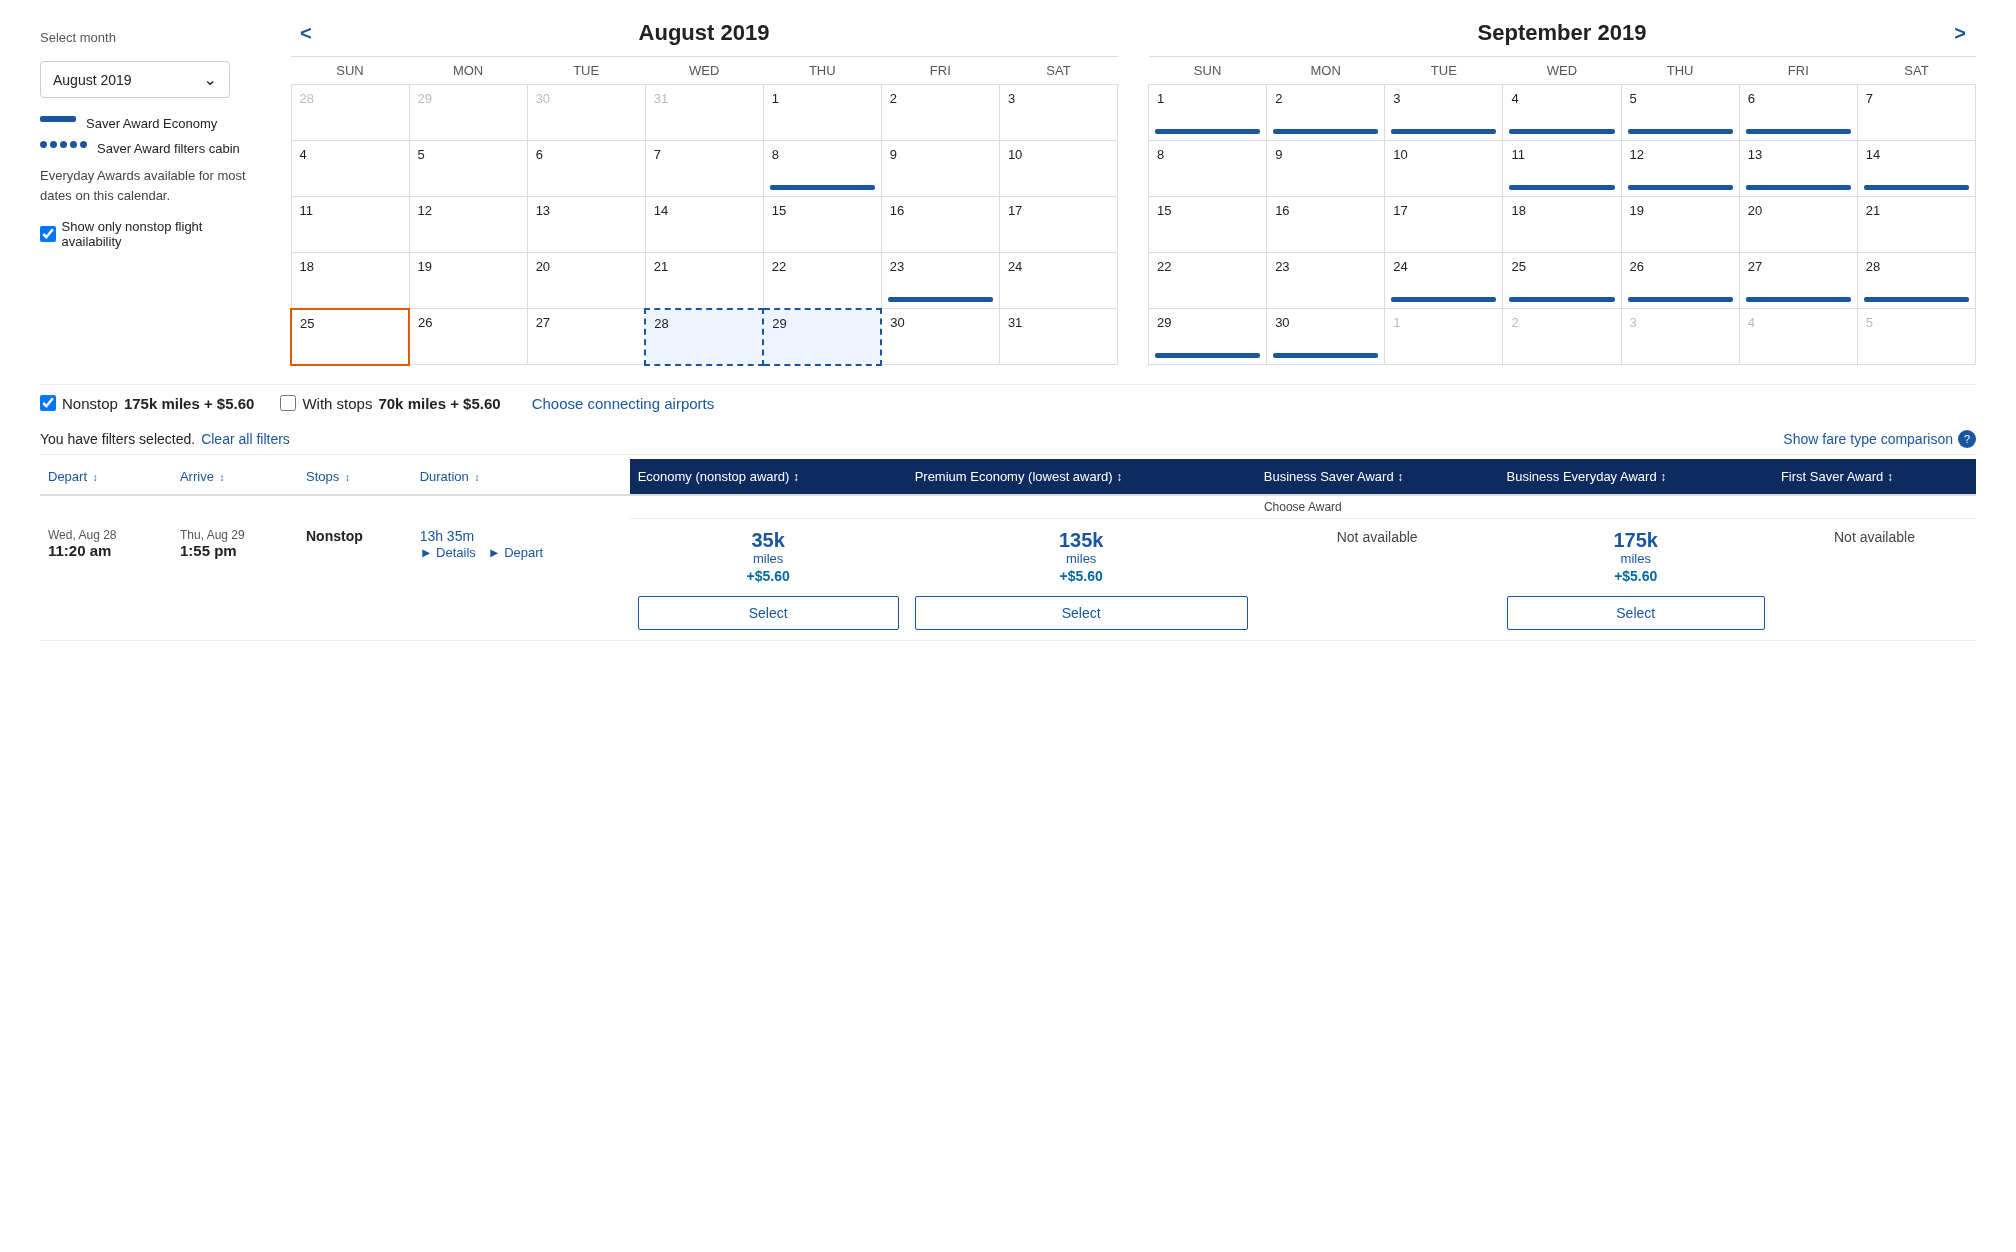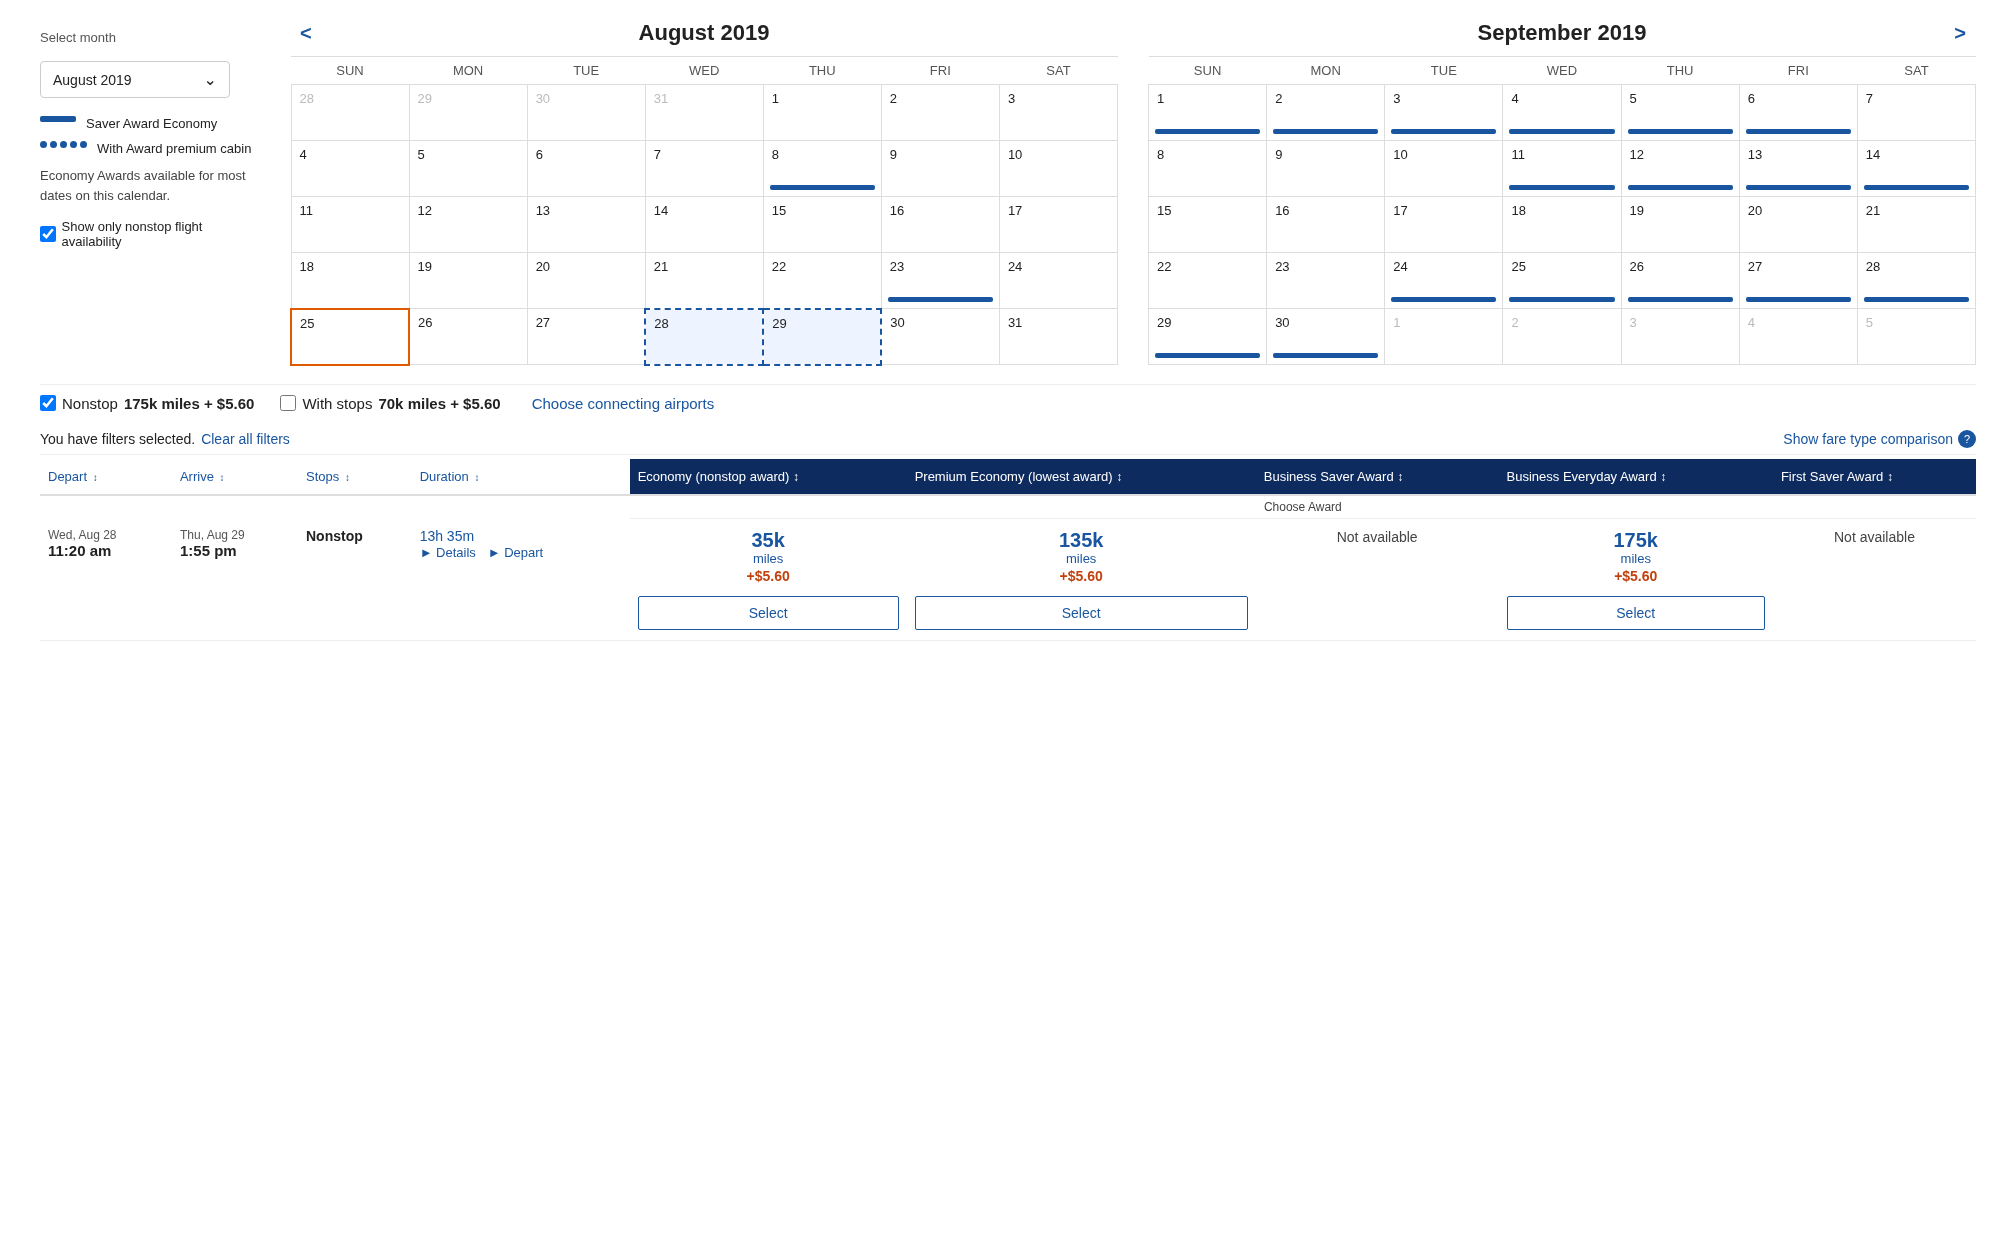--- a/index.html
+++ b/index.html
@@ -57,21 +57,21 @@
     .depart-date { font-size: 12px; color: #555; }
     .arrive-time { font-size: 15px; font-weight: bold; }
     .arrive-date { font-size: 12px; color: #555; }
     .nonstop-tag { font-weight: bold; font-size: 14px; }
     .duration-tag { color: #1a56a0; font-size: 14px; }
     .details-link { color: #1a56a0; font-size: 13px; cursor: pointer; margin-right: 8px; }
     .seats-link { color: #1a56a0; font-size: 13px; cursor: pointer; }
     .award-cell { text-align: center; vertical-align: top; padding: 8px; }
     .miles-value { color: #1a56a0; font-size: 20px; font-weight: bold; line-height: 1.1; }
     .miles-unit { color: #1a56a0; font-size: 13px; }
-    .fee { color: #c2410c; font-size: 14px; font-weight: bold; margin: 2px 0 8px 0; }
+    .fee { color: #0369a1; font-size: 14px; font-weight: bold; margin: 2px 0 8px 0; }
     .not-available { color: #444; font-size: 14px; }
     .select-btn { border: 1px solid #1a56a0; color: #1a56a0; background: #fff; padding: 8px 20px; border-radius: 2px; cursor: pointer; font-size: 14px; width: 100%; margin-top: 4px; }
     .th-sortable { white-space: nowrap; }
 
     .main-wrapper { padding: 20px 40px; }
   </style>
 </head>
 <body>
 
 <div class="main-wrapper">
@@ -90,23 +90,23 @@
         <span>Saver Award Economy</span>
       </div>
       <div class="legend-item">
         <div class="legend-dots">
           <div class="legend-dot"></div>
           <div class="legend-dot"></div>
           <div class="legend-dot"></div>
           <div class="legend-dot"></div>
           <div class="legend-dot"></div>
         </div>
-        <span>With Award premium cabin</span>
+        <span>Saver Award filters cabin</span>
       </div>
-      <div class="everyday-note">Economy Awards available for most dates on this calendar.</div>
+      <div class="everyday-note">Everyday Awards available for most dates on this calendar.</div>
       <label class="checkbox-label">
         <input type="checkbox" checked="" style="">
         <span>Show only nonstop flight availability</span>
       </label>
     </div>
 
     <div style="flex:1;">
       <div style="display:flex; gap:30px;">
 
         <div style="flex:1;">

